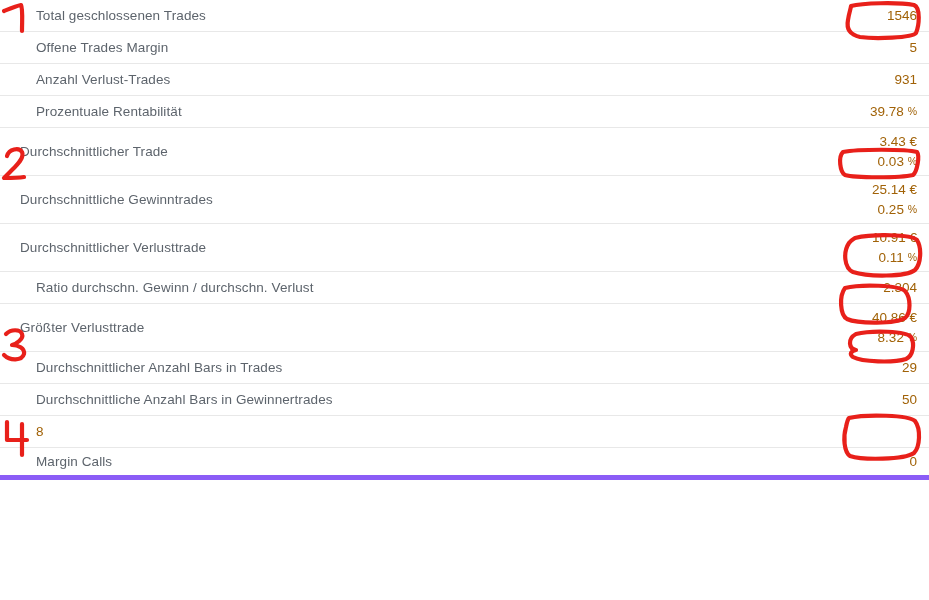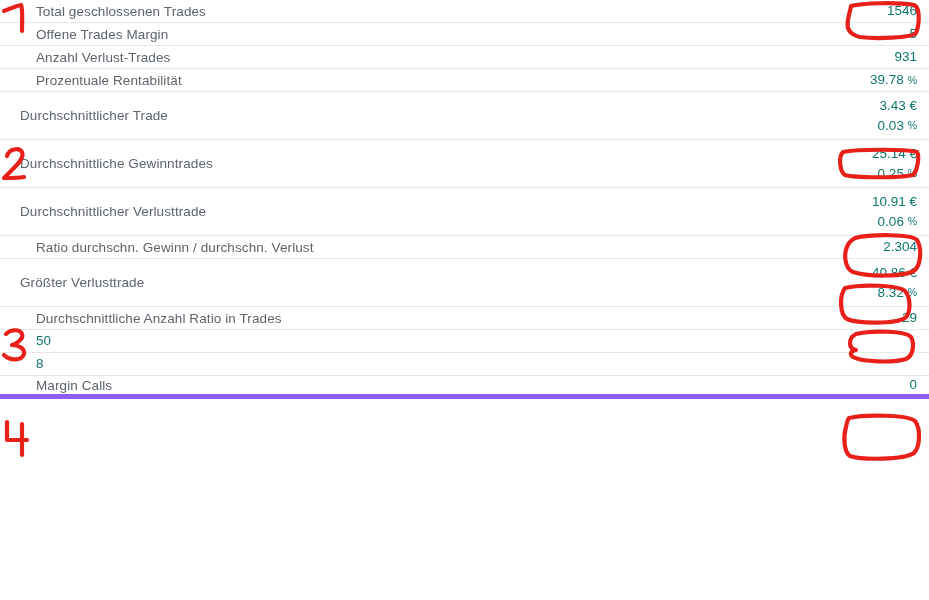--- a/index.html
+++ b/index.html
@@ -28,34 +28,34 @@
     display: flex;
     align-items: center;
     justify-content: space-between;
     box-sizing: border-box;
     padding: 0 12px 0 36px;
     border-bottom: 1px solid #e8e8e8;
   }
   .stat-row.first { border-top: none; }
   .stat-row.last { border-bottom: 5px solid #8b5cf6; }
 
-  .row-h-single { height: 23px; }
+  .row-h-single { height: 32px; }
   .row-h-double { height: 48px; padding-left: 20px; }
 
   .stat-label {
     font-size: 13.5px;
     color: #5d646c;
     letter-spacing: 0.1px;
     white-space: nowrap;
   }
 
   .stat-value {
     text-align: right;
     font-size: 13.5px;
-    color: #0f766e;
+    color: #a16207;
     white-space: nowrap;
     line-height: 1.45;
   }
   .stat-value .v-main { display: block; }
   .stat-value .v-sub  { display: block; }
   .unit-pct {
     font-size: 10.5px;
     position: relative;
     top: -0.5px;
   }
@@ -114,43 +114,44 @@
       <div class="stat-label">Durchschnittliche Gewinntrades</div>
       <div class="stat-value">
         <span class="v-main"><span>25.14</span> <span class="unit-eur">€</span></span>
         <span class="v-sub"><span>0.25</span> <span class="unit-pct">%</span></span>
       </div>
     </div>
     <div class="stat-row row-h-double">
       <div class="stat-label">Durchschnittlicher Verlusttrade</div>
       <div class="stat-value">
         <span class="v-main"><span>10.91</span> <span class="unit-eur">€</span></span>
-        <span class="v-sub"><span>0.06</span> <span class="unit-pct">%</span></span>
+        <span class="v-sub"><span>0.11</span> <span class="unit-pct">%</span></span>
       </div>
     </div>
     <div class="stat-row row-h-single">
       <div class="stat-label">Ratio durchschn. Gewinn / durchschn. Verlust</div>
       <div class="stat-value">
         <span class="v-main"><span>2.304</span></span>
       </div>
     </div>
     <div class="stat-row row-h-double">
       <div class="stat-label">Größter Verlusttrade</div>
       <div class="stat-value">
         <span class="v-main"><span>40.86</span> <span class="unit-eur">€</span></span>
         <span class="v-sub"><span>8.32</span> <span class="unit-pct">%</span></span>
       </div>
     </div>
     <div class="stat-row row-h-single">
-      <div class="stat-label">Durchschnittliche Anzahl Ratio in Trades</div>
+      <div class="stat-label">Durchschnittlicher Anzahl Bars in Trades</div>
       <div class="stat-value">
         <span class="v-main"><span>29</span></span>
       </div>
     </div>
     <div class="stat-row row-h-single">
+      <div class="stat-label">Durchschnittliche Anzahl Bars in Gewinnertrades</div>
       <div class="stat-value">
         <span class="v-main"><span>50</span></span>
       </div>
     </div>
     <div class="stat-row row-h-single">
       <div class="stat-value">
         <span class="v-main"><span>8</span></span>
       </div>
     </div>
     <div class="stat-row row-h-single last">

